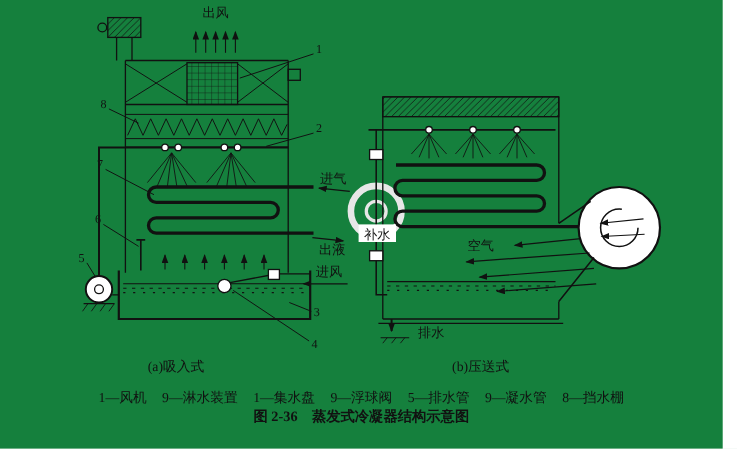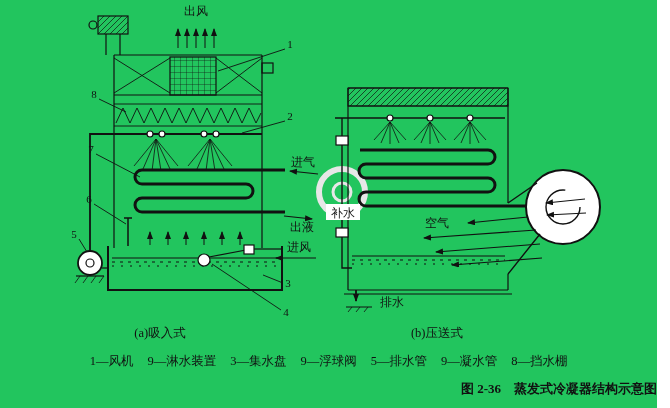--- a/index.html
+++ b/index.html
@@ -1,22 +1,22 @@
 <!DOCTYPE html>
 <html><head>
 <meta charset="utf-8">
 <style>
   * { margin:0; padding:0; box-sizing:border-box; }
   html,body { background:#ffffff; }
   body { font-family:"Liberation Serif", serif; color:#111; }
-  .stage { position:relative; width:657px; height:408px; background:#22c55e; overflow:hidden; }
+  .stage { position:relative; width:657px; height:408px; background:#15803d; overflow:hidden; }
   svg { display:block; }
   svg text { font-family:"Liberation Serif", serif; fill:#111; stroke:none; }
   .legend { display:flex; justify-content:center; gap:14px; font-size:12.5px; margin-top:7px; white-space:nowrap; }
-  .figure-caption { text-align:right; font-size:13px; font-weight:bold; margin-top:10px; }
+  .figure-caption { text-align:center; font-size:13px; font-weight:bold; }
 </style>
 </head>
 <body>
 
 <div class="stage">
 
   <svg width="670" height="346" viewBox="0 0 670 346">
     <defs>
       <marker id="ah" markerWidth="9" markerHeight="8" refX="7" refY="3" orient="auto" markerUnits="userSpaceOnUse">
         <path d="M0,0 L8,3 L0,6 Z" fill="#111"></path>
@@ -204,21 +204,21 @@
       </g>
     </g>
 
     <text x="160" y="337" text-anchor="middle" font-size="12.5">(a)吸入式</text>
     <text x="437" y="337" text-anchor="middle" font-size="12.5">(b)压送式</text>
   </svg>
 
   <div class="legend">
     <span>1—风机</span>
     <span>9—淋水装置</span>
-    <span>3—集水盘</span>
+    <span>1—集水盘</span>
     <span>9—浮球阀</span>
     <span>5—排水管</span>
     <span>9—凝水管</span>
     <span>8—挡水棚</span>
   </div>
 
   <div class="figure-caption">图 2-36　蒸发式冷凝器结构示意图</div>
 
 </div>
 

